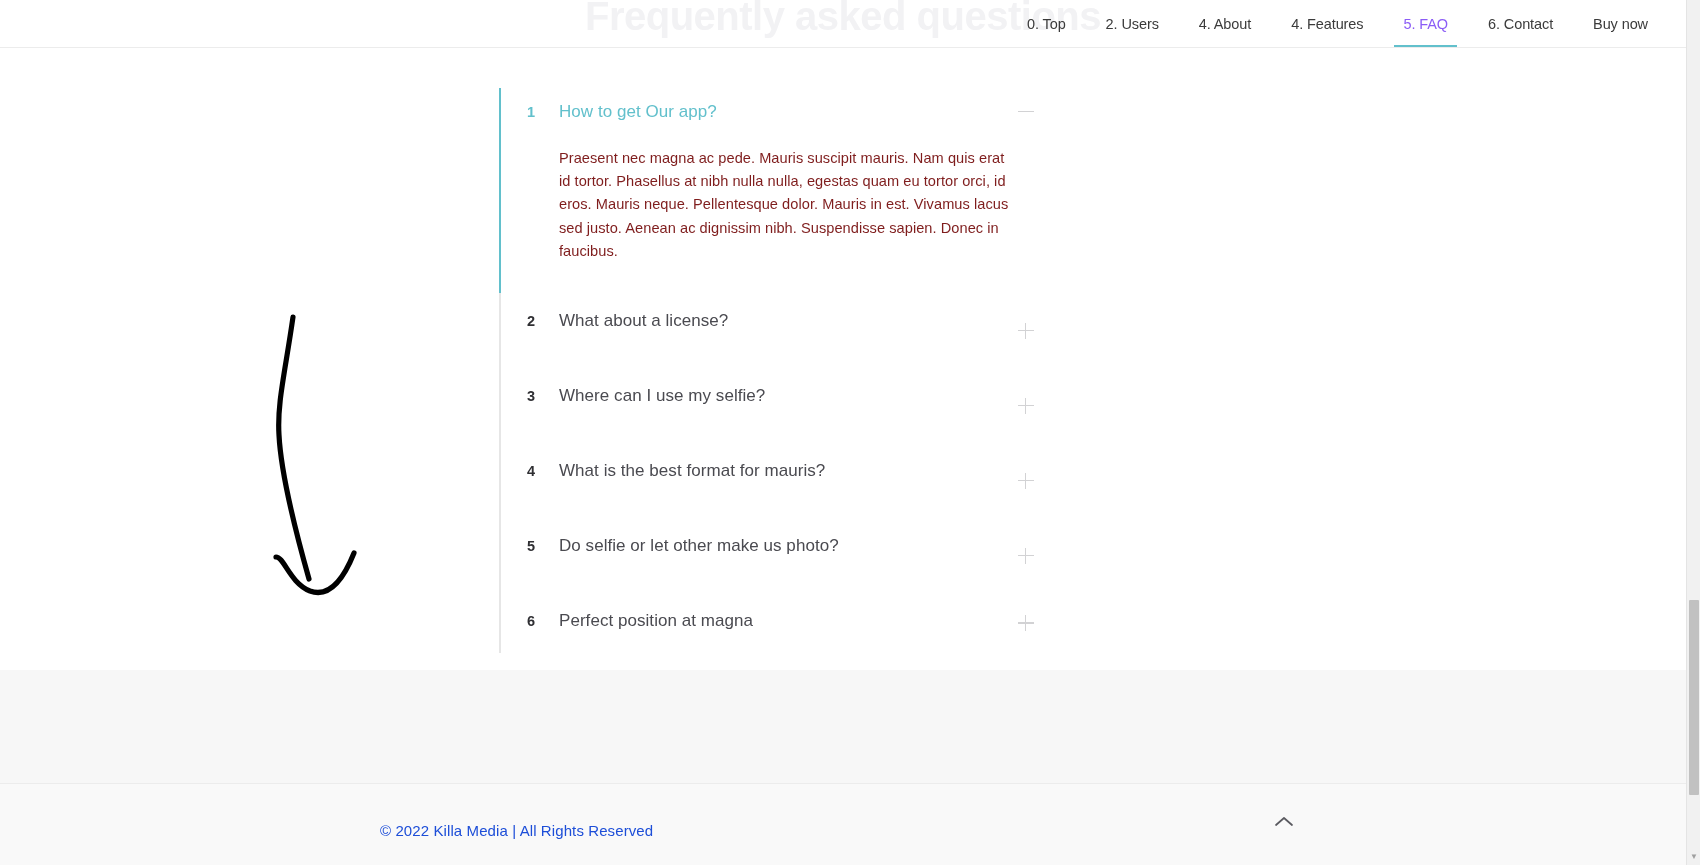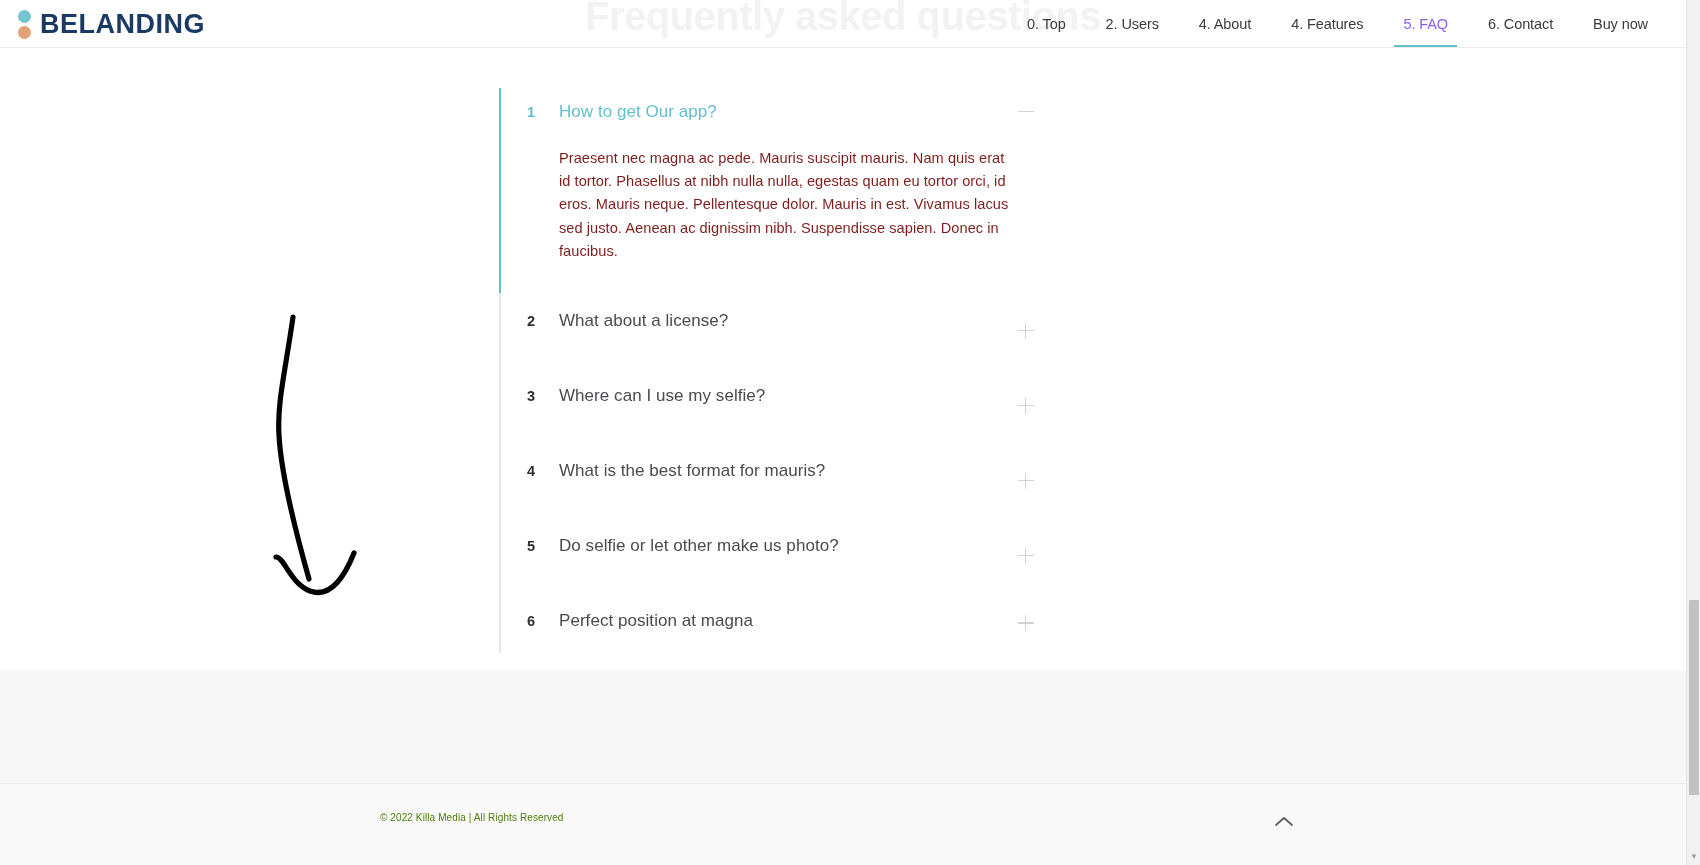--- a/index.html
+++ b/index.html
@@ -205,23 +205,23 @@
   }
   .footer {
     position: absolute;
     left: 0; top: 784px;
     width: 1686px;
     height: 81px;
     background: #f9f9f9;
   }
   .footer-text {
     position: absolute;
-    left: 380px; top: 28px;
-    font-size: 10px;
-    color: #4d7c0f;
+    left: 380px; top: 38px;
+    font-size: 15px;
+    color: #1d4ed8;
     letter-spacing: 0.1px;
   }
   .footer-top-btn {
     position: absolute;
     left: 1264px; top: 20px;
     width: 40px; height: 36px;
     display: flex;
     align-items: center;
     justify-content: center;
     cursor: pointer;
@@ -269,27 +269,20 @@
 </style>
 </head>
 <body>
 
 <div class="viewport">
 
   <div class="ghost-heading">Frequently asked questions</div>
 
   <div class="header">
 
-    <div class="brand">
-      <span class="brand-dots">
-        <span class="dot dot-top"></span>
-        <span class="dot dot-bottom"></span>
-      </span>
-      <span class="brand-name">BELANDING</span>
-    </div>
 
     <div class="nav">
       <div class="nav-item">0. Top</div>
       <div class="nav-item">2. Users</div>
       <div class="nav-item">4. About</div>
       <div class="nav-item">4. Features</div>
       <div class="nav-item active">5. FAQ</div>
       <div class="nav-item">6. Contact</div>
       <div class="nav-item">Buy now</div>
     </div>

